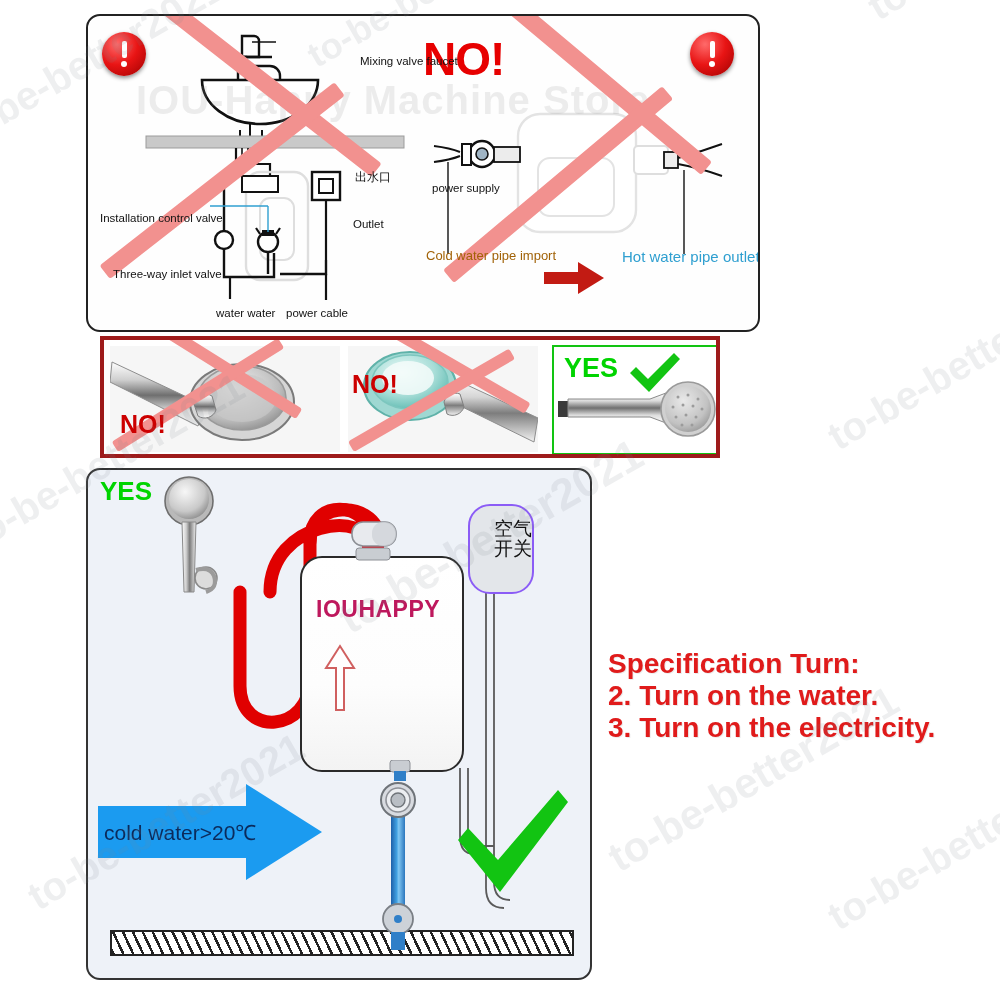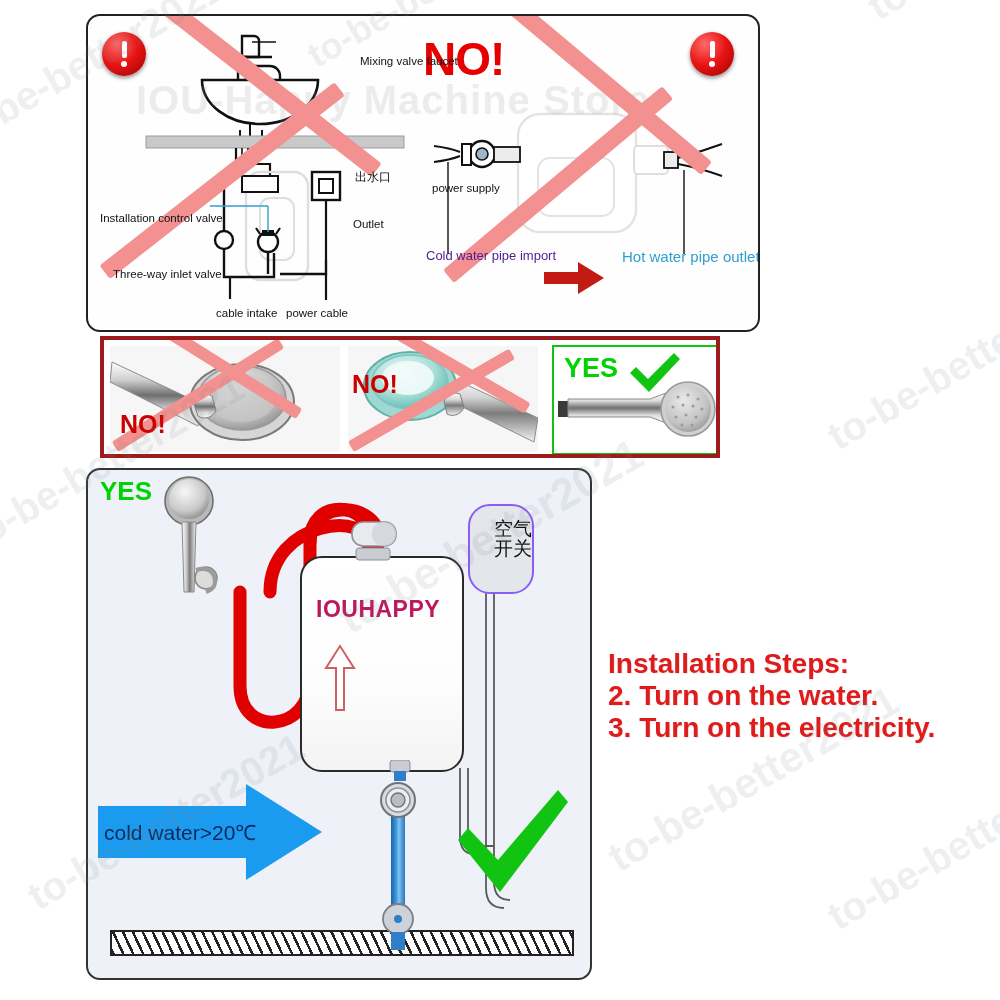--- a/index.html
+++ b/index.html
@@ -127,21 +127,21 @@
     <path d="M178 186 v26" stroke="#2f9fd0" stroke-width="1.4" fill="none"></path>
     <path d="M186 22 h-24" stroke="#111" stroke-width="1.4" fill="none"></path>
   </svg>
 
   <div class="lbl" style="left:272px;top:39px;">Mixing valve faucet</div>
   <div class="lbl" style="left:267px;top:153px;font-size:12px;">出水口</div>
   <div class="lbl" style="left:265px;top:167px;margin-top:35px;">Outlet</div>
   <div class="lbl" style="left:344px;top:166px;">power supply</div>
   <div class="lbl" style="left:12px;top:196px;">Installation control valve</div>
   <div class="lbl" style="left:25px;top:252px;">Three-way inlet valve</div>
-  <div class="lbl" style="left:128px;top:291px;">cable intake</div>
+  <div class="lbl" style="left:128px;top:291px;">water water</div>
   <div class="lbl" style="left:198px;top:291px;">power cable</div>
 
   <svg width="330" height="260" style="position:absolute;left:338px;top:50px;z-index:5;">
     <rect x="92" y="48" width="118" height="118" rx="22" fill="#fff" stroke="#e3e3e3" stroke-width="2.4"></rect>
     <rect x="112" y="92" width="76" height="58" rx="12" fill="none" stroke="#e3e3e3" stroke-width="2"></rect>
 
     <circle cx="56" cy="88" r="13" fill="#fff" stroke="#111" stroke-width="2.4"></circle>
     <circle cx="56" cy="88" r="6" fill="#9fb4c4" stroke="#111" stroke-width="1.6"></circle>
     <rect x="68" y="81" width="26" height="15" fill="#ececec" stroke="#111" stroke-width="1.8"></rect>
     <rect x="36" y="78" width="9" height="21" fill="#fff" stroke="#111" stroke-width="2"></rect>
@@ -150,21 +150,21 @@
     <rect x="208" y="80" width="34" height="28" rx="4" fill="#fff" stroke="#dedede" stroke-width="2"></rect>
     <rect x="238" y="86" width="14" height="16" fill="#ececec" stroke="#111" stroke-width="1.8"></rect>
     <path d="M252 92 q22 -6 44 -14 M252 98 q22 4 44 12" stroke="#111" stroke-width="2" fill="none"></path>
 
     <path d="M22 96 v92" stroke="#111" stroke-width="1.4" fill="none"></path>
     <path d="M258 104 v84" stroke="#111" stroke-width="1.4" fill="none"></path>
 
     <path d="M118 206 h34 v-10 l26 16 -26 16 v-10 h-34 z" fill="#c21b13"></path>
   </svg>
 
-  <div class="lbl lbl-blue" style="left:338px;top:232px;font-size:13px;color:#4c1d95;">Cold water pipe import</div>
+  <div class="lbl lbl-blue" style="left:338px;top:232px;font-size:13px;color:#a16207;">Cold water pipe import</div>
   <div class="lbl lbl-blue" style="left:534px;top:232px;font-size:15px;color:#2f9fd0;">Hot water pipe outlet</div>
 
   <div class="xbar" style="left:22px;top:54px;width:298px;height:17px;transform:rotate(38deg);"></div>
   <div class="xbar" style="left:22px;top:54px;width:298px;height:17px;transform:rotate(-38deg);transform-origin:left bottom;top:246px;"></div>
 
   <div class="xbar" style="left:366px;top:52px;width:286px;height:17px;transform:rotate(40deg);"></div>
   <div class="xbar" style="left:366px;top:250px;width:286px;height:17px;transform:rotate(-40deg);transform-origin:left bottom;"></div>
 </div>
 
 <div class="panel" id="midPanel">
@@ -345,21 +345,21 @@
   <div class="coldTxt" style="left:16px;top:348px;">cold water&gt;20℃</div>
 
   <svg width="120" height="110" style="position:absolute;left:364px;top:318px;z-index:14;">
     <path d="M6 52 L16 40 L46 72 L106 2 L116 14 L48 104 Z" fill="#12c412"></path>
   </svg>
 
   <div class="floor" style="left:22px;top:460px;width:460px;"></div>
 </div>
 
 <div id="spec">
-  <div>Installation Steps:</div>
+  <div>Specification Turn:</div>
   <div>2. Turn on the water.</div>
   <div>3. Turn on the electricity.</div>
 </div>
 
 <div class="wm-layer">
   <div class="wm" style="left:-60px;top:120px;font-size:40px;">to-be-better2021</div>
   <div class="wm" style="left:860px;top:-10px;font-size:40px;">to-be-better2021</div>
   <div class="wm" style="left:330px;top:600px;font-size:44px;">to-be-better2021</div>
   <div class="wm" style="left:-40px;top:520px;font-size:40px;">to-be-better2021</div>
   <div class="wm" style="left:820px;top:420px;font-size:40px;">to-be-better2021</div>

